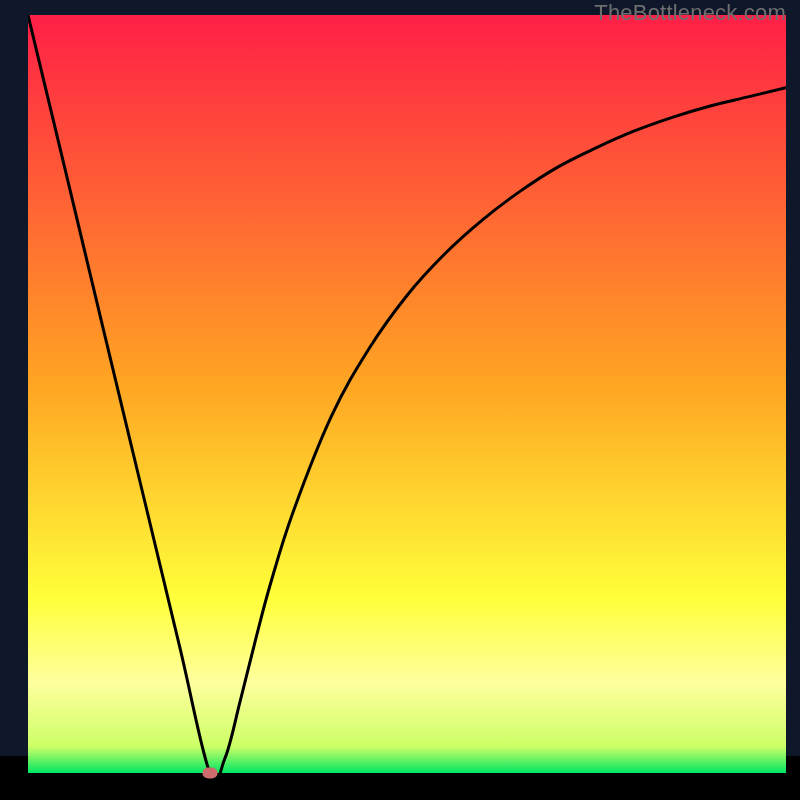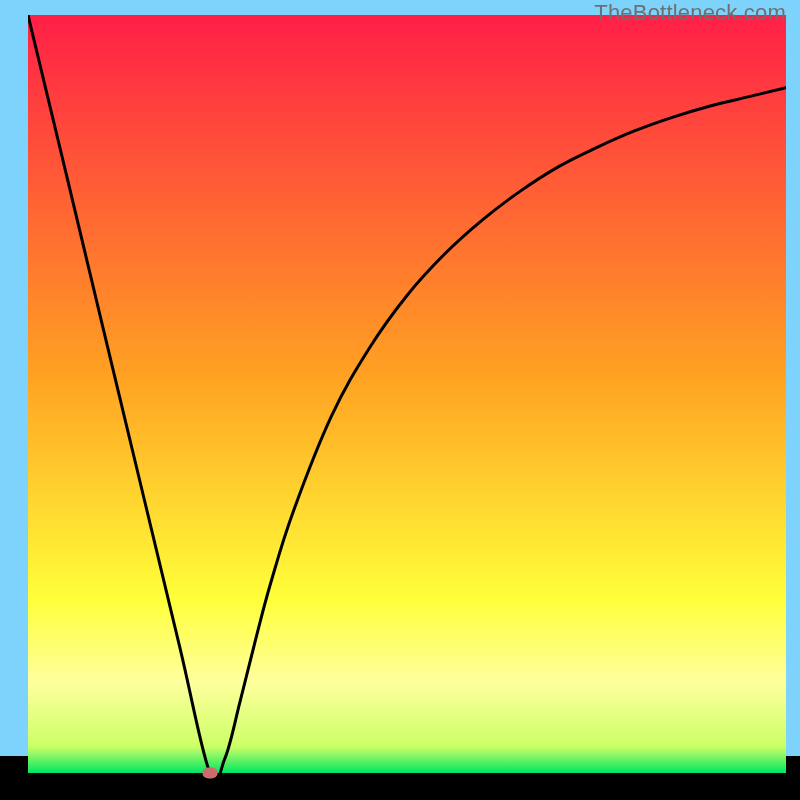--- a/index.html
+++ b/index.html
@@ -8,21 +8,21 @@
     width: 800px;
     height: 800px;
     overflow: hidden;
     background: #000;
     font-family: Arial, Helvetica, sans-serif;
   }
   .frame {
     position: relative;
     width: 800px;
     height: 756px;
-    background: #7dd3fc;
+    background: #0f172a;
   }
   .plot-outer {
     position: absolute;
     left: 28px;
     top: 15px;
     width: 758px;
     height: 758px;
     background: #000;
   }
   .plot-area {

